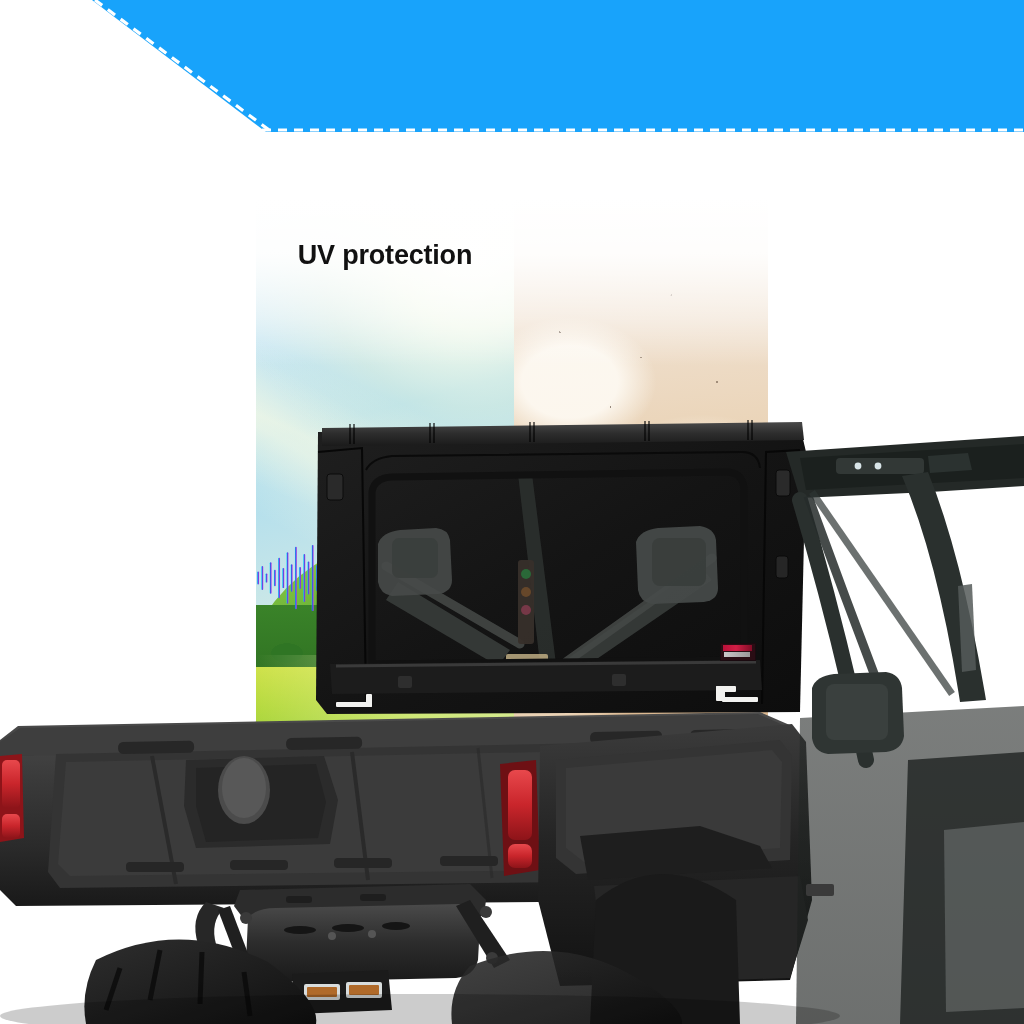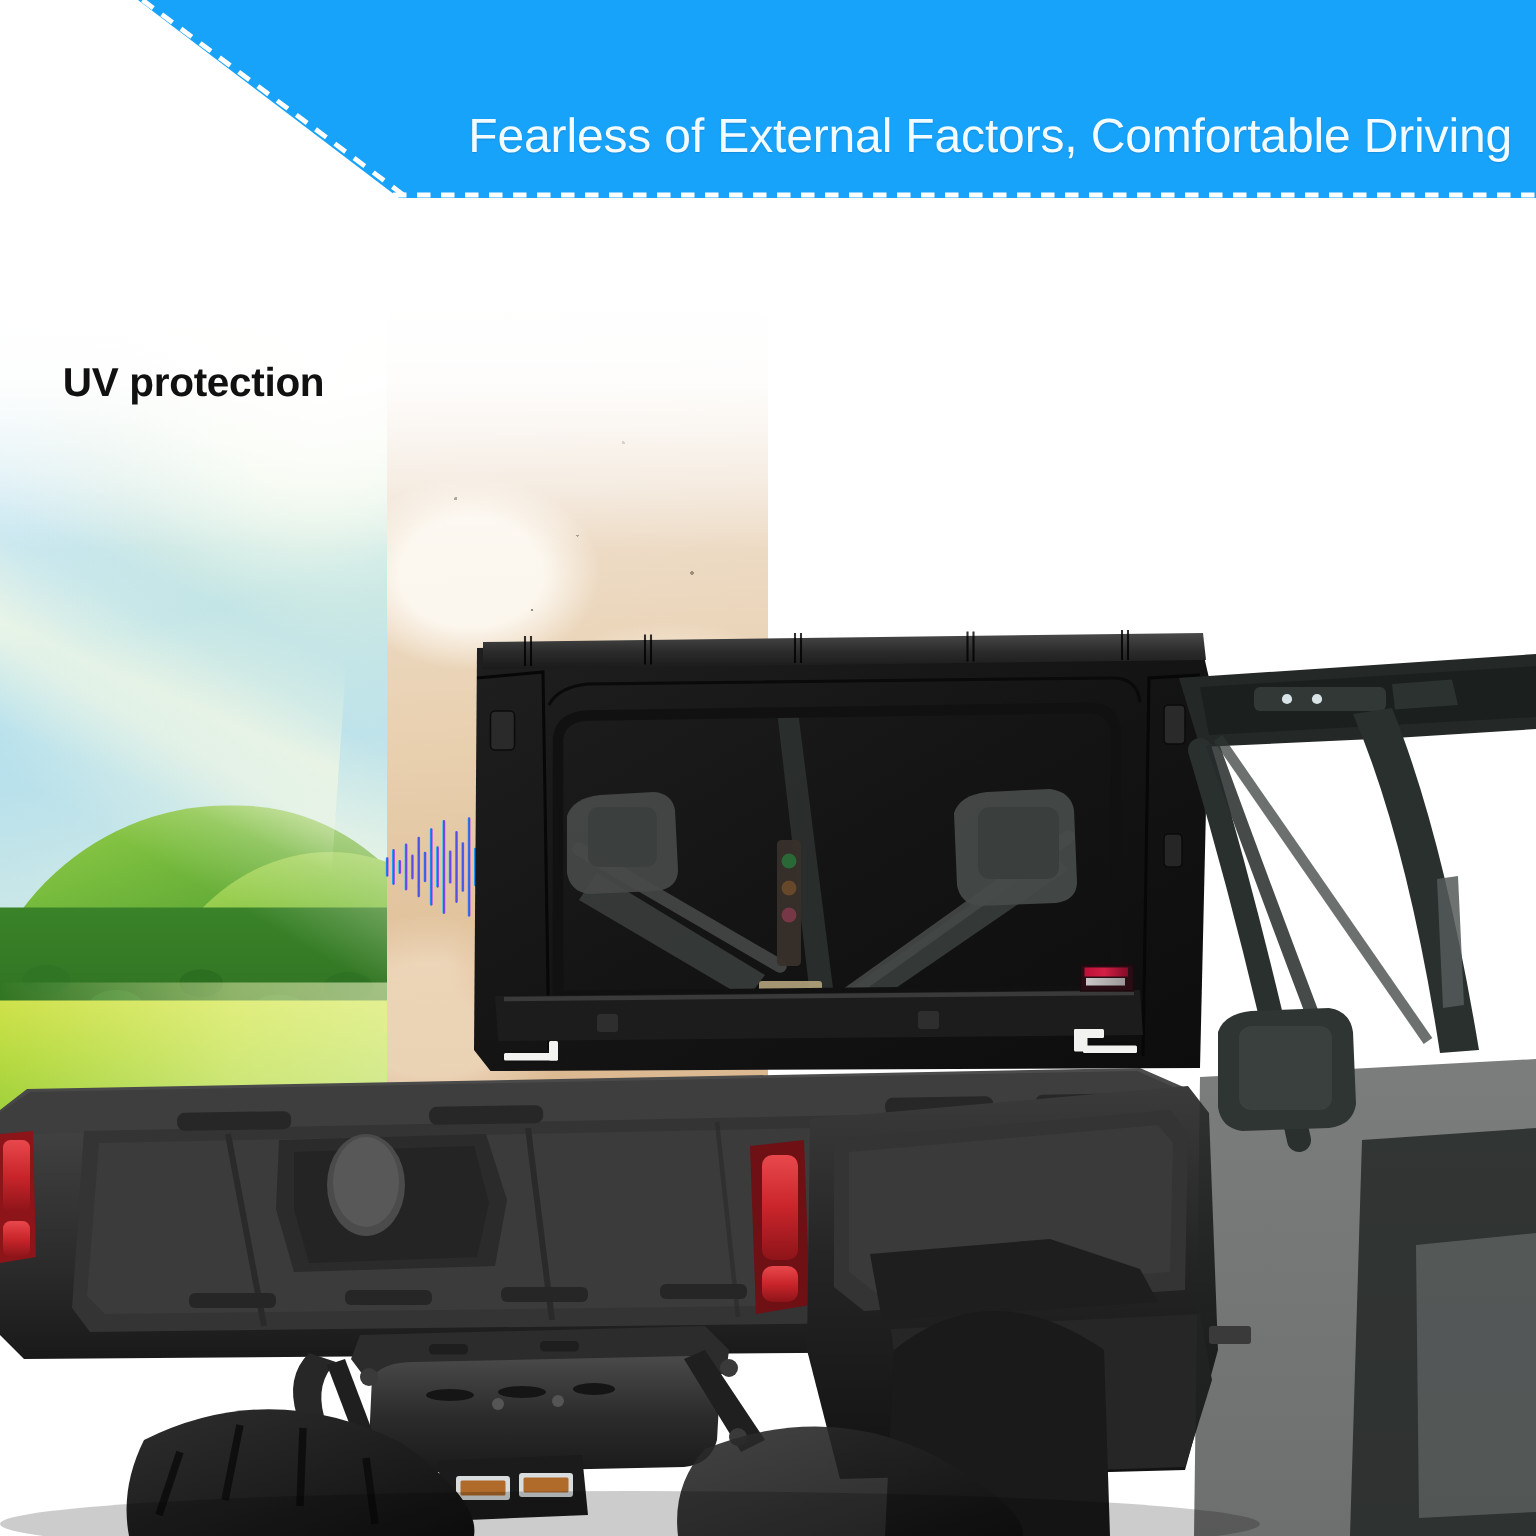--- a/index.html
+++ b/index.html
@@ -5,21 +5,21 @@
   html,body{margin:0;padding:0;}
   body{
     width:1024px;height:1024px;overflow:hidden;
     background:#ffffff;
     font-family:"Liberation Sans", sans-serif;
     position:relative;
   }
   #stage{position:relative;width:1024px;height:1024px;overflow:hidden;background:#fff;}
 
   
-  .panels{position:absolute;left:0;top:196px;width:1024px;height:620px;display:flex;}
+  .panels{position:absolute;left:0;top:196px;width:1024px;height:620px;display:flex;justify-content:center;}
   .panel{position:relative;overflow:hidden;height:100%;}
   .panel .scene{position:absolute;inset:0;}
   .panel .topfade{position:absolute;left:0;top:0;right:0;height:170px;
        background:linear-gradient(180deg,#ffffff 0%,rgba(255,255,255,.92) 34%,rgba(255,255,255,.45) 72%,rgba(255,255,255,0) 100%);
        z-index:6;pointer-events:none;}
   .plabel{position:absolute;top:44px;left:0;right:0;text-align:center;z-index:8;
        font-size:27px;font-weight:bold;color:#111;letter-spacing:-.2px;white-space:nowrap;}
 
   
   .p1{width:258px;}
@@ -499,16 +499,15 @@
     <div class="dash-diag">
       <svg viewBox="0 0 200 142" preserveAspectRatio="none" xmlns="http://www.w3.org/2000/svg">
         <line x1="3" y1="3" x2="177" y2="133" stroke="#ffffff" stroke-width="3.2" stroke-dasharray="9 7" stroke-linecap="butt"></line>
       </svg>
     </div>
     <div class="dash-bot">
       <svg viewBox="0 0 762 8" preserveAspectRatio="none" xmlns="http://www.w3.org/2000/svg">
         <line x1="0" y1="4" x2="762" y2="4" stroke="#ffffff" stroke-width="3.2" stroke-dasharray="9 7" stroke-linecap="butt"></line>
       </svg>
     </div>
-    <div class="bn-sub">Fearless of External Factors, Comfortable Driving</div>
   </div>
 
 </div>
 
 </body></html>

